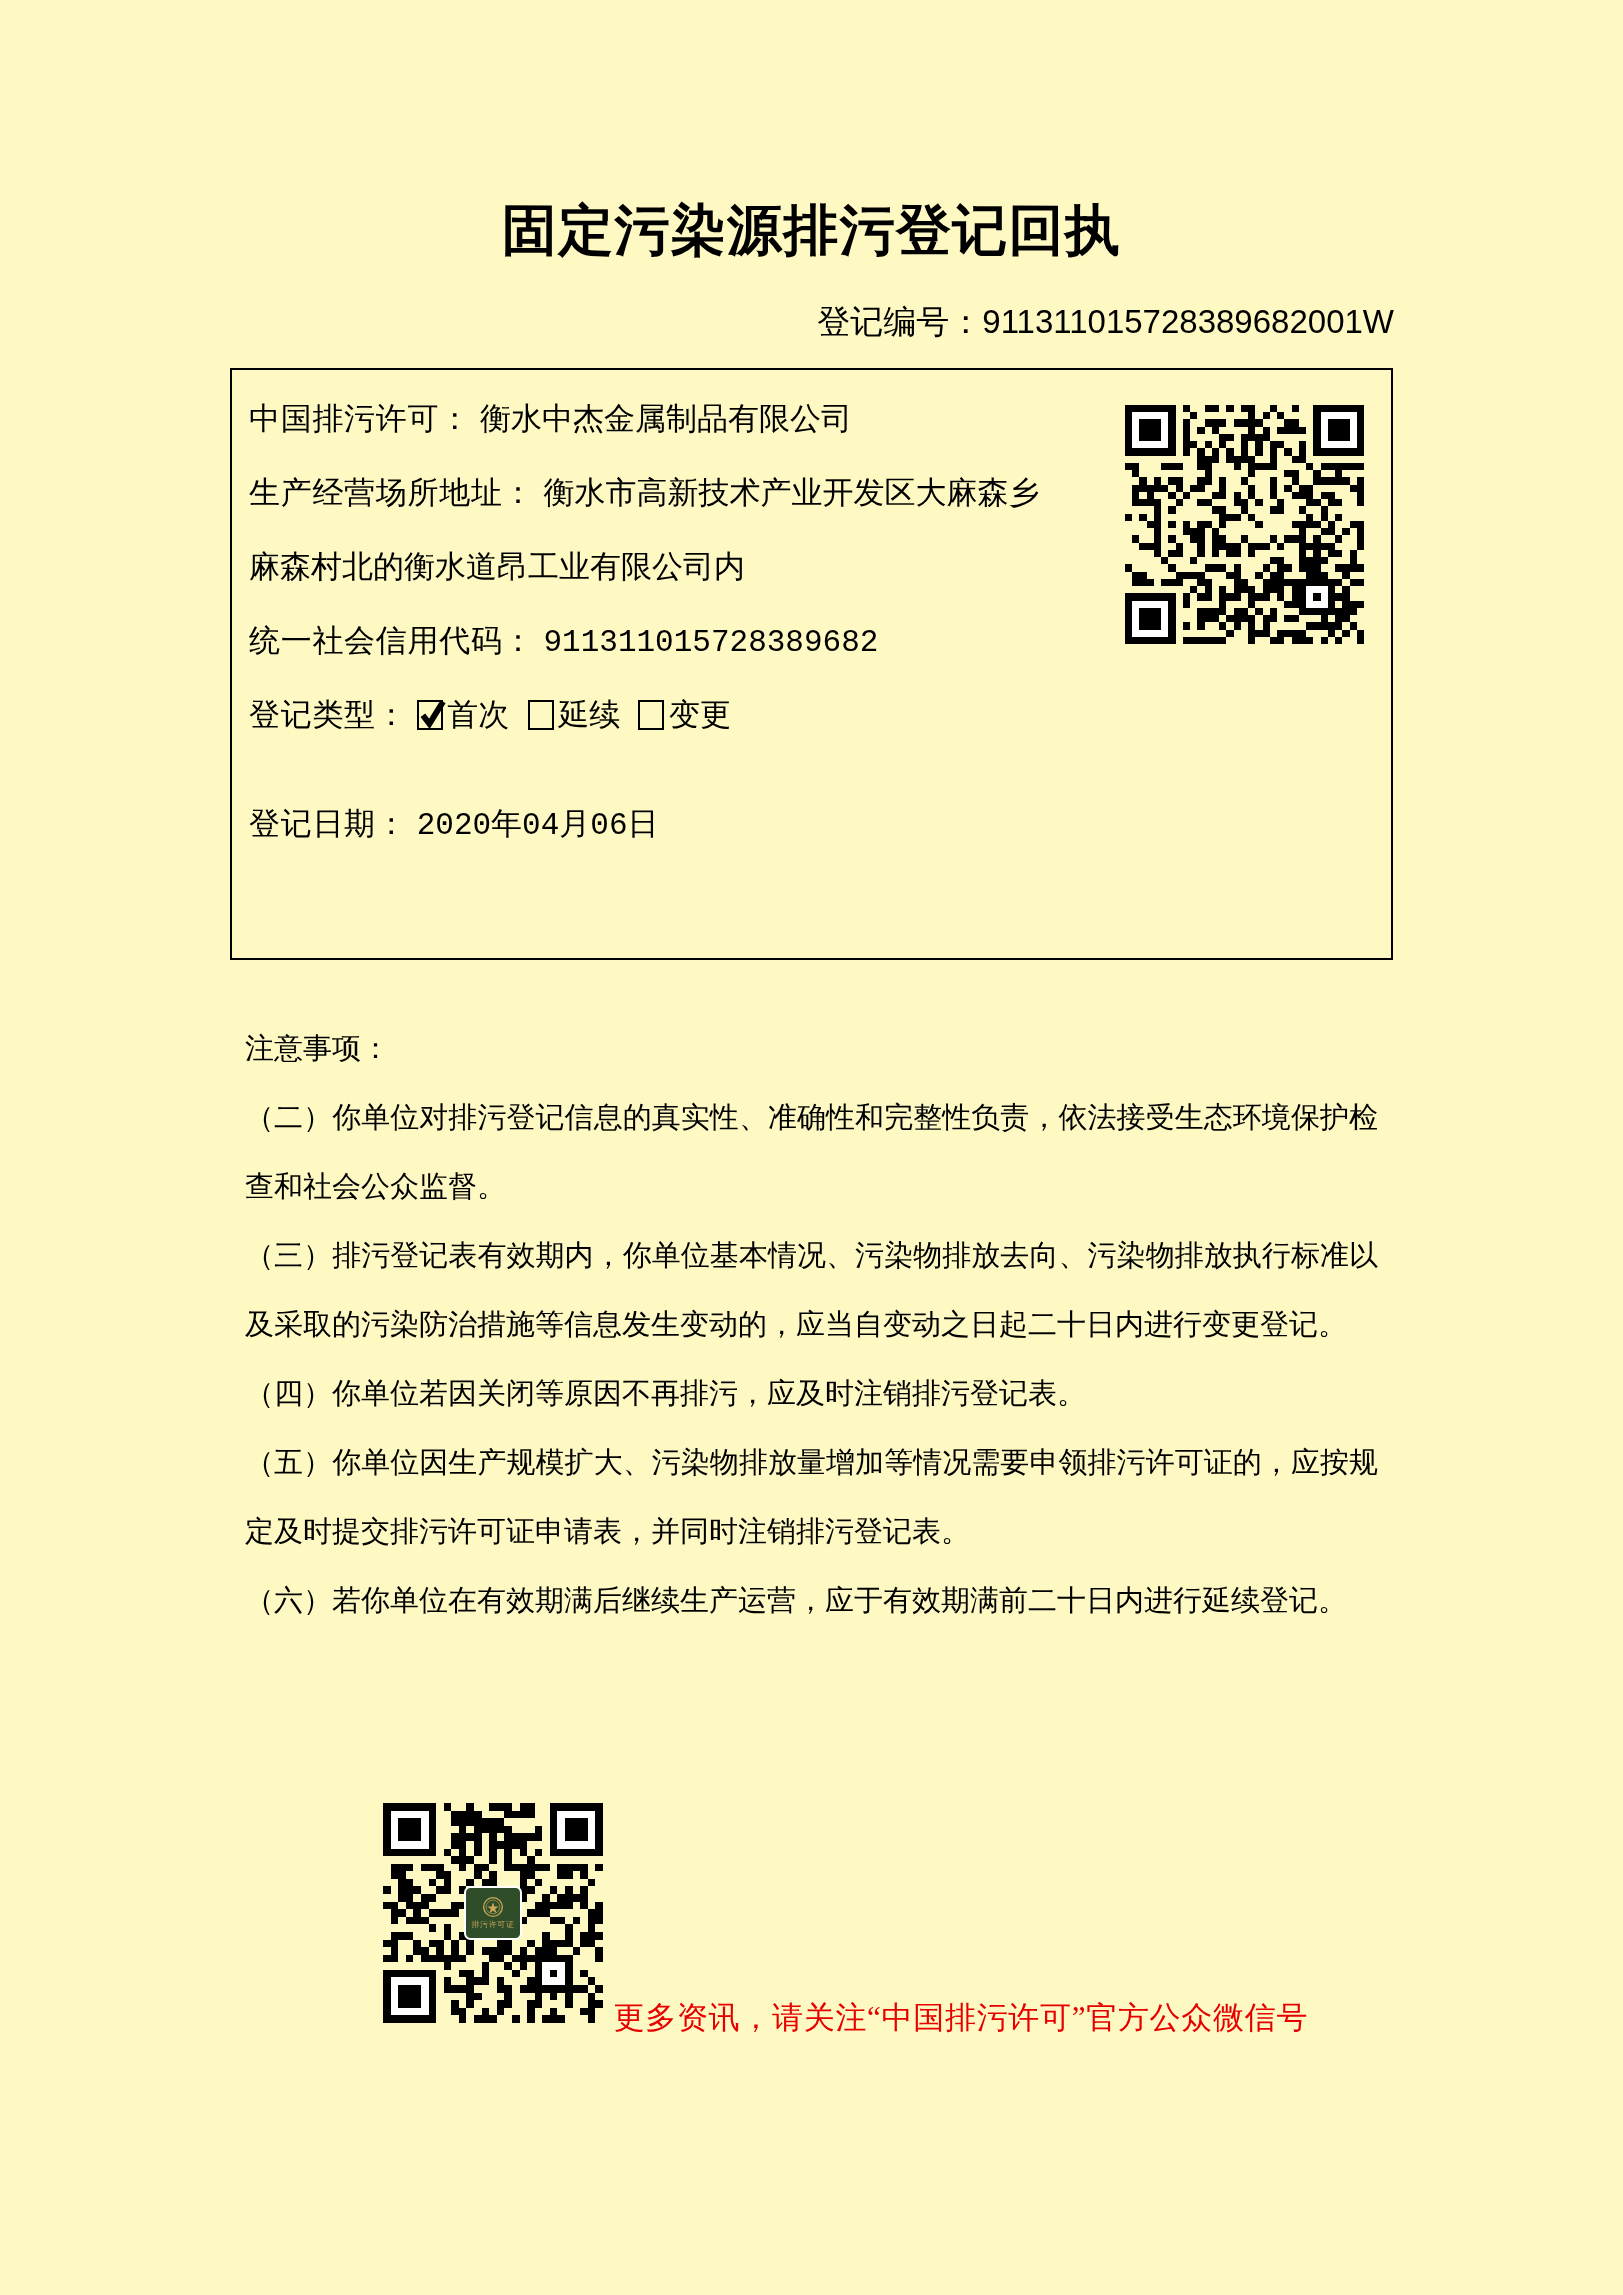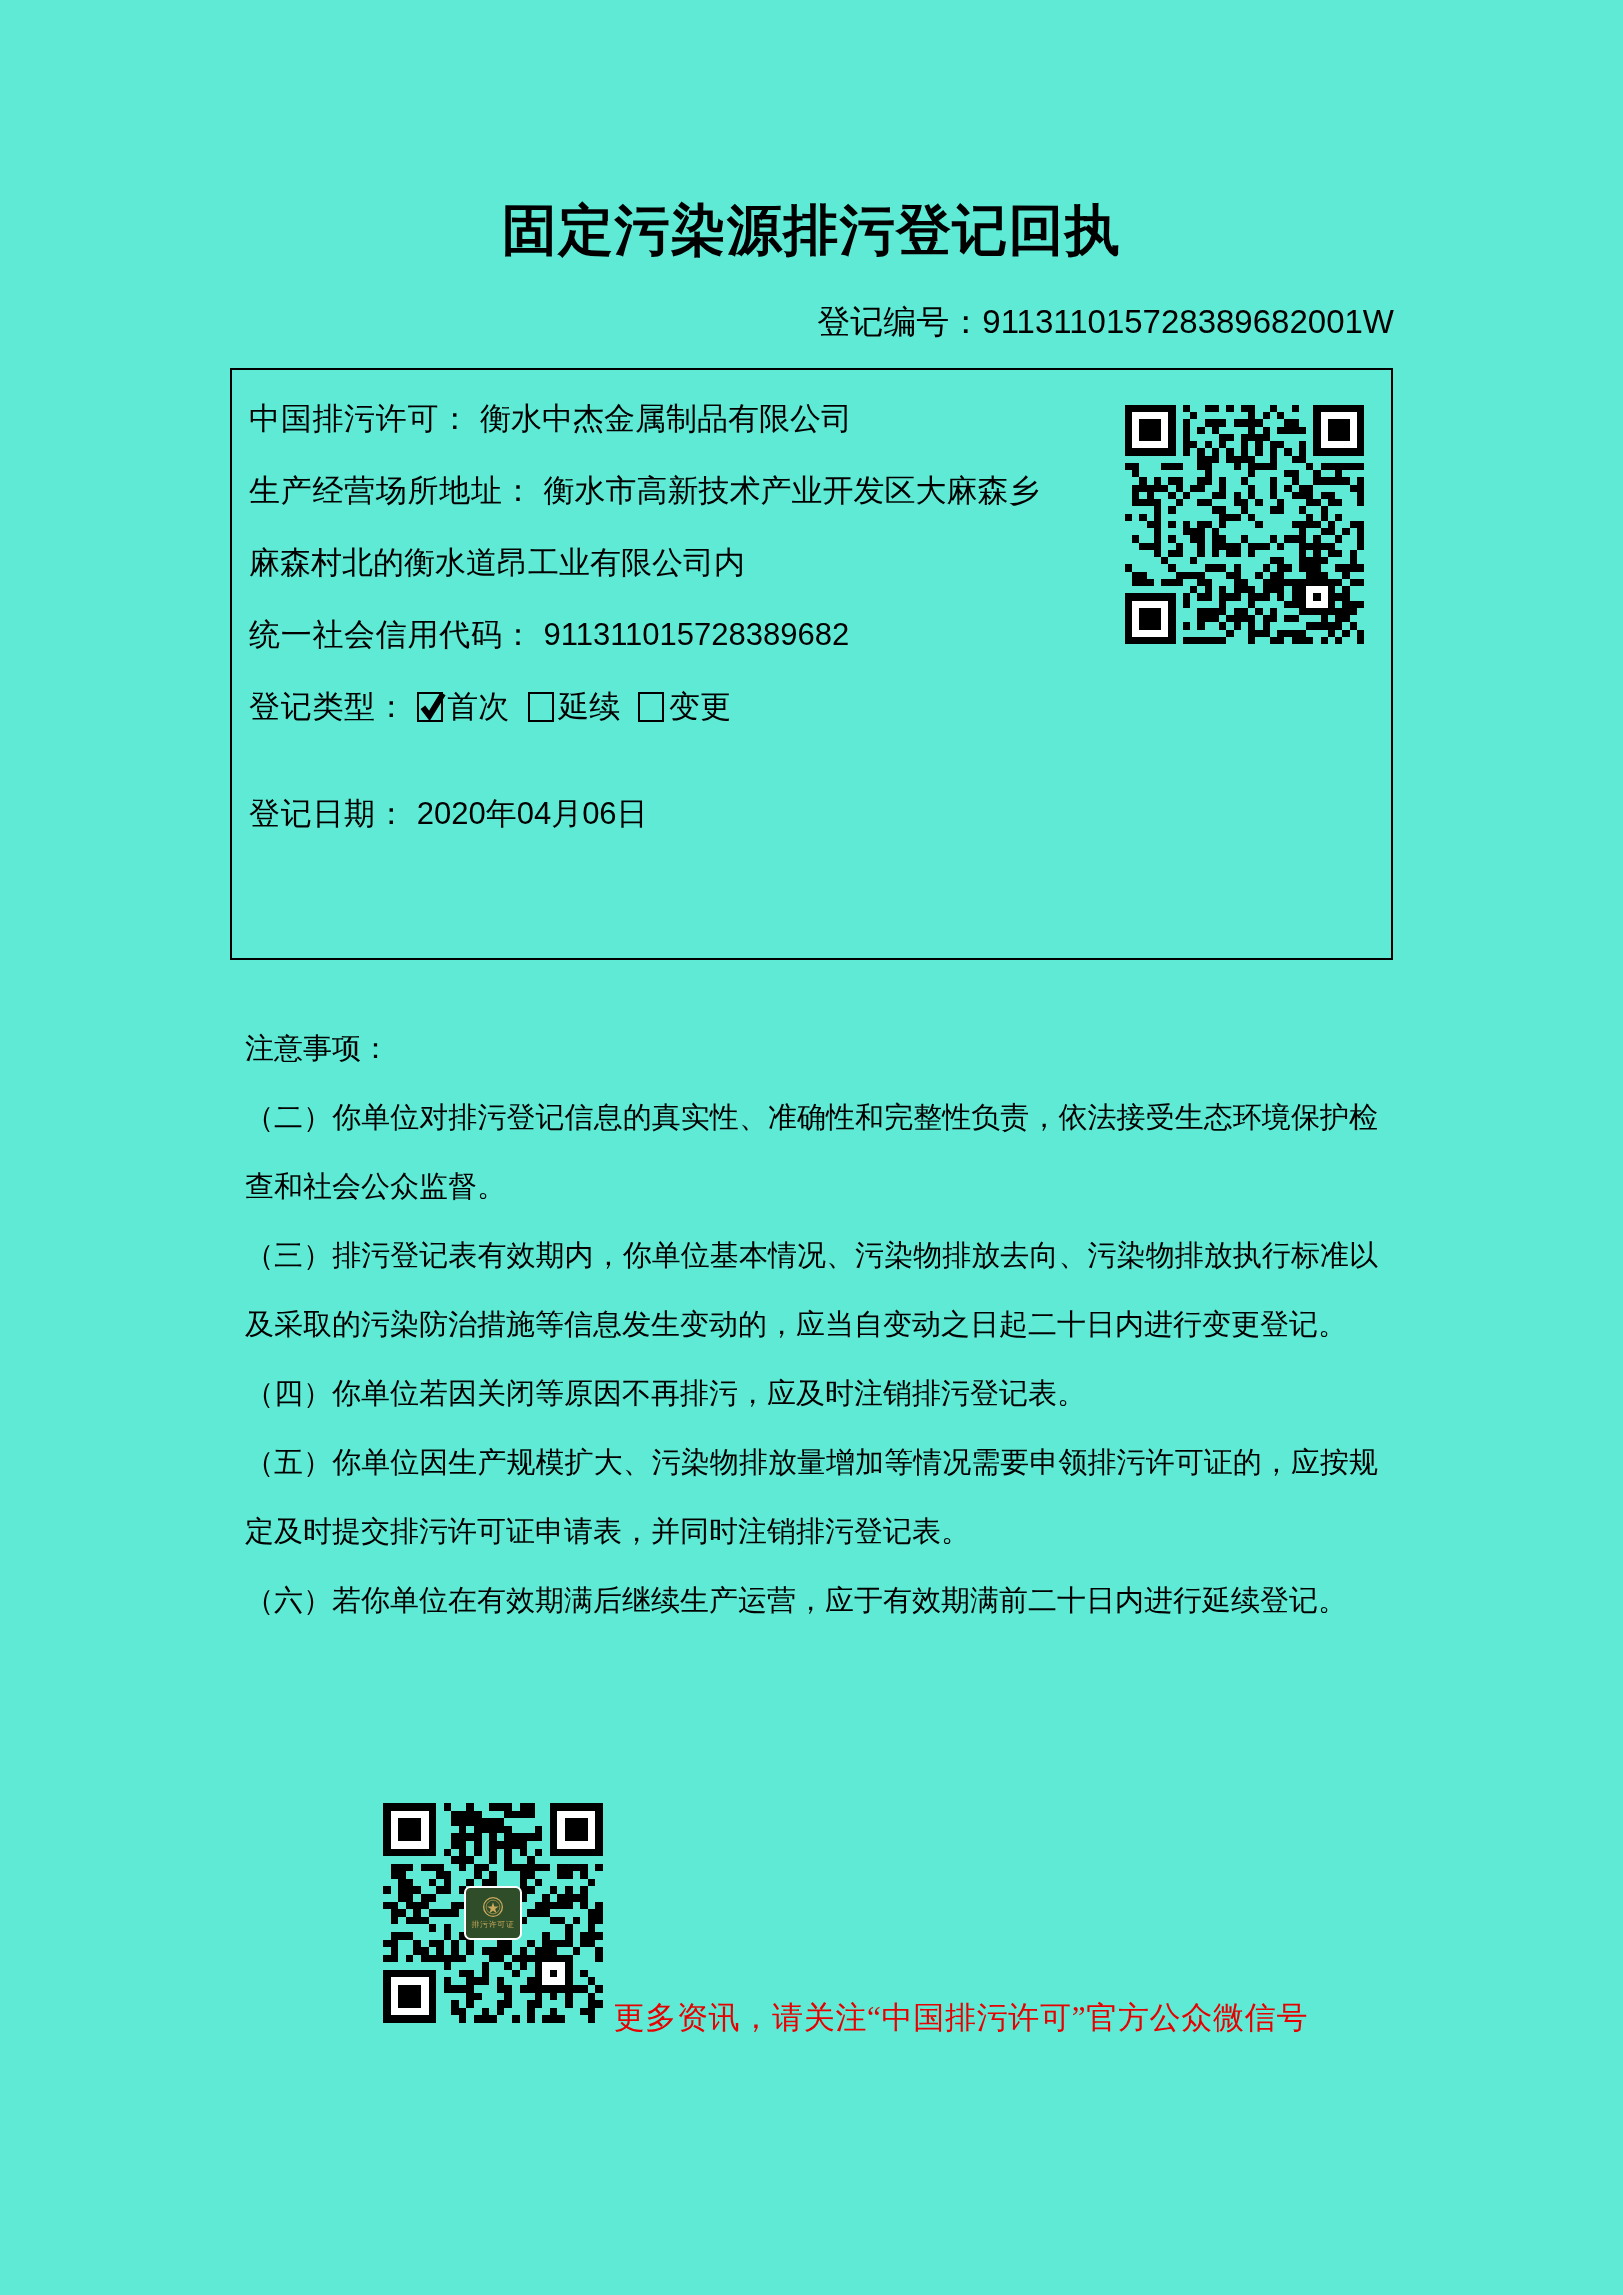--- a/index.html
+++ b/index.html
@@ -2,42 +2,42 @@
 <html lang="zh" style="--accent-red: #e60000; --logo-green: #2e4d28; --logo-gold: #c9a85c;font-size:10.5px"><head>
 <meta charset="utf-8">
 <style>
   * { margin:0; padding:0; box-sizing:border-box; }
   html,body { background:#ffffff; }
   body {
     width:1623px; height:2295px;
     font-family:"Liberation Serif","DejaVu Serif",serif;
     color:#000; position:relative; overflow:hidden;
   }
-  .page { position:absolute; inset:0; background:#5eead4; }
+  .page { position:absolute; inset:0; background:#fef9c3; }
 
   .doc-title {
     position:absolute; top:194px; left:0; width:100%;
     text-align:center; font-size:55px; font-weight:700; letter-spacing:1.3px;
   }
 
   .regno {
     position:absolute; top:300px; right:229px;
     font-size:33px; white-space:nowrap;
   }
   .num { font-family:"Liberation Sans","DejaVu Sans",sans-serif; }
 
   .info-box {
     position:absolute; left:230px; top:368px;
     width:1163px; height:592px; border:2.6px solid #000;
   }
   .box-text {
     position:absolute; left:17px; top:13px; width:805px;
     font-size:31px; line-height:72px;
   }
-  .field .val { margin-left:9.2px; }
+  .field .val { margin-left:9.2px;font-family:Liberation Mono, monospace; }
   .field .lab { letter-spacing:0.7px; }
   .f5 { margin-top:35px; }
   .f6 { margin-top:19.6px; }
 
   .opt { margin-right:18.3px; white-space:nowrap; }
   .cb {
     display:inline-block; width:26px; height:30px;
     border:2px solid #000; vertical-align:-5.2px; margin-right:4.6px; position:relative;
   }
   .cb.checked { border-width:2.6px; }

